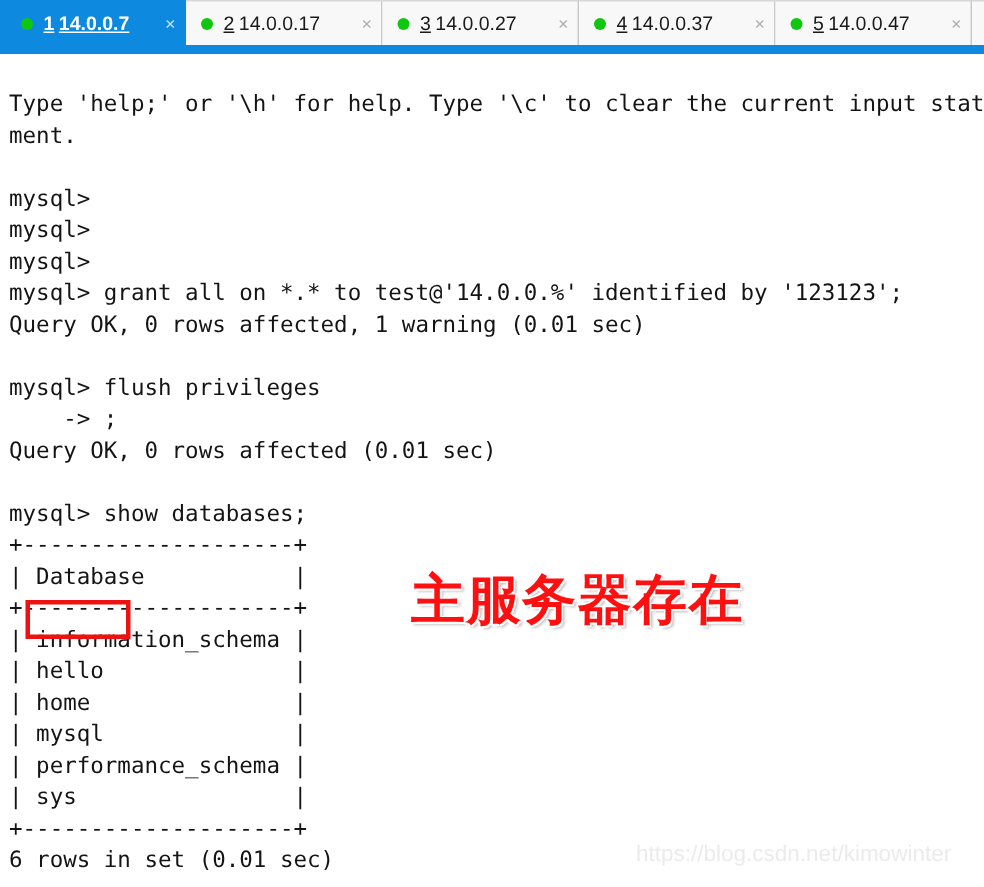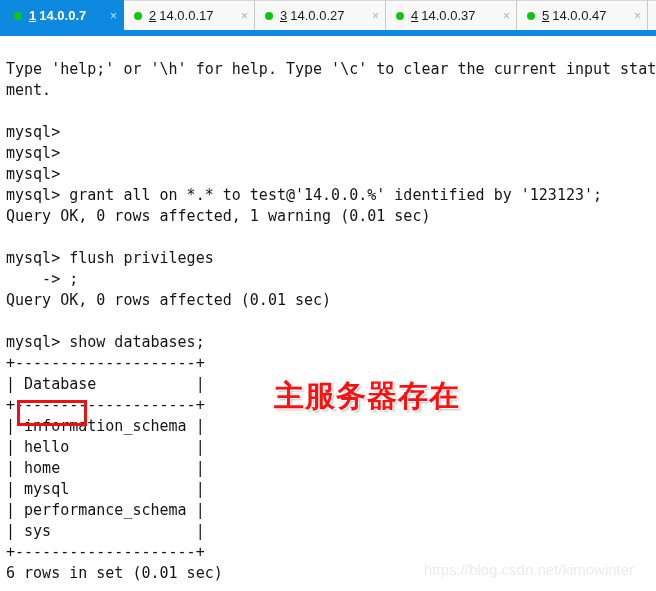--- a/index.html
+++ b/index.html
@@ -59,21 +59,21 @@
     background: #0ec70e;
     flex: 0 0 auto;
     margin-right: 7px;
     display: inline-block;
   }
   .tab-num {
     text-decoration: underline;
     font-weight: 400;
   }
   .tab.active .tab-num { font-weight: 700; }
-  .tab.active .tab-label { font-weight: 700; }
+  .tab.active .tab-label { font-weight: 700; text-decoration: underline; }
   .tab-label { margin-left: 3px; }
   .tab-close {
     margin-left: auto;
     padding-left: 10px;
     font-size: 12px;
     color: #b0b0b0;
     line-height: 1;
   }
   .tab.active .tab-close { color: #bfe2fa; }
 
@@ -109,21 +109,21 @@
     height: 26px;
     border: 3px solid #ee1111;
     box-sizing: border-box;
     pointer-events: none;
   }
   #annotation {
     position: absolute;
     left: 274px;
     top: 376px;
     font-family: Liberation Sans, sans-serif;
-    font-size: 30px;
+    font-size: 36px;
     font-weight: 700;
     color: #ff1010;
     letter-spacing: 1px;
     text-shadow:
       1px 1px 0 #ffffff, -1px 1px 0 #ffffff,
       1px -1px 0 #ffffff, -1px -1px 0 #ffffff,
       2px 2px 2px rgba(180,180,180,0.85);
     white-space: nowrap;
   }
   #watermark {

